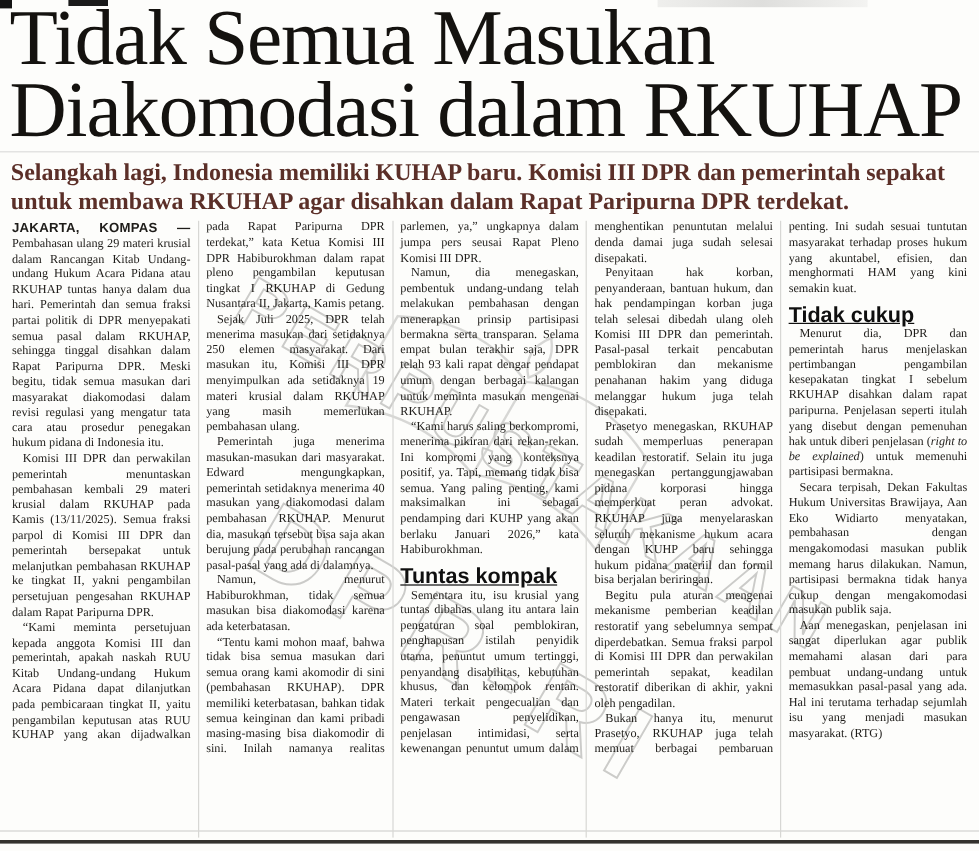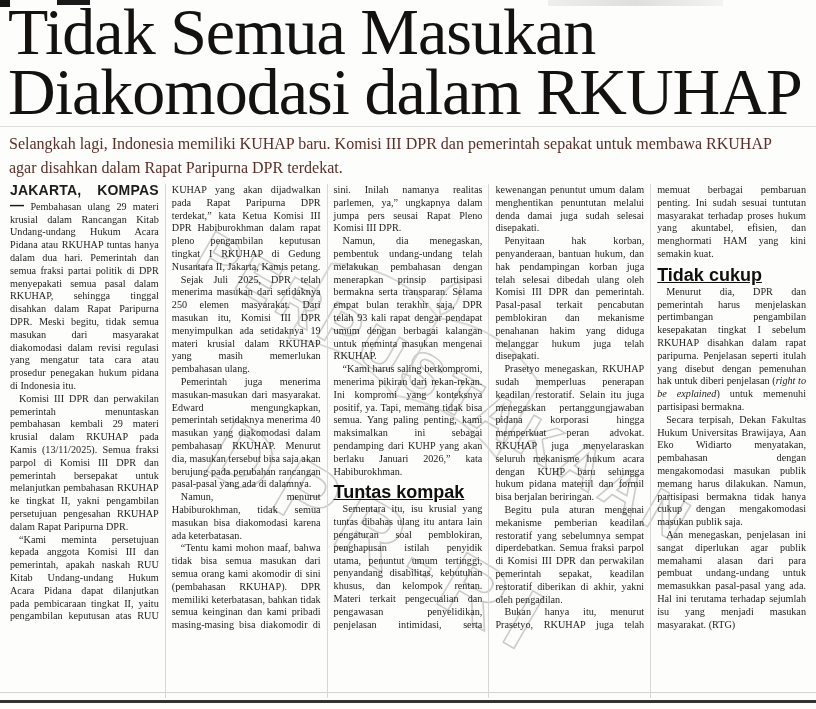--- a/index.html
+++ b/index.html
@@ -16,33 +16,33 @@
     background:linear-gradient(90deg,#ececea,#d9d9d7,#f2f2f0);opacity:.85;}
   
   .headline{
     position:absolute;left:8px;top:2px;width:800px;z-index:3;
     font-weight:400;font-size:66px;line-height:60px;letter-spacing:-1px;color:#14120f;
   }
   .rule-top{position:absolute;left:0;top:126px;width:816px;height:1px;background:#dddddb;}
   
   .deck{
     position:absolute;left:9px;top:132px;width:782px;z-index:3;
-    font-weight:400;font-size:16px;line-height:24px;color:#5b2f28;
+    font-weight:700;font-size:20px;line-height:24px;color:#5b2f28;
   }
   
   .watermark{position:absolute;left:0;top:0;width:816px;height:709px;z-index:1;pointer-events:none;}
   
   .body-cols{
     position:absolute;left:10px;top:184px;width:796px;height:514px;z-index:2;
     column-count:5;column-gap:13px;column-rule:1px solid #d7d7d4;column-fill:balance;
     font-size:10.2px;line-height:12.8px;text-align:justify;
   }
   .body-cols p{margin:0;text-indent:9px;}
   .body-cols p[data-name="lead-paragraph"]{text-indent:0;}
-  .body-cols b{font-family:"Liberation Sans",sans-serif;font-size:14px;letter-spacing:.2px;}
+  .body-cols b{font-family:"Liberation Sans",sans-serif;font-size:11px;letter-spacing:.2px;}
   .body-cols h3{
     font-family:"Liberation Sans",sans-serif;font-size:18px;line-height:13px;
     margin:8px 0 4px;color:#0f0f0f;break-after:avoid;text-indent:0;text-decoration:underline;
   }
   
   .rule-bottom-light{position:absolute;left:0;top:692px;width:816px;height:1px;background:#d2d2cf;}
   .rule-bottom{position:absolute;left:0;top:700px;width:816px;height:3px;background:#34322e;}
 </style>
 </head>
 <body>

